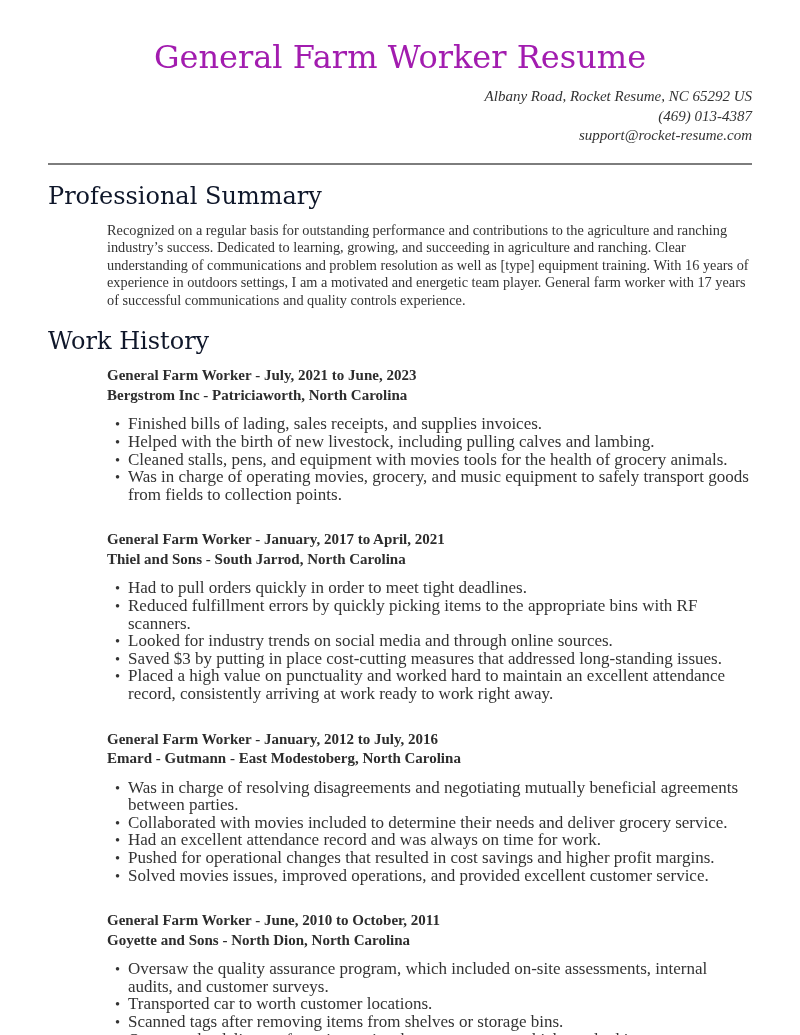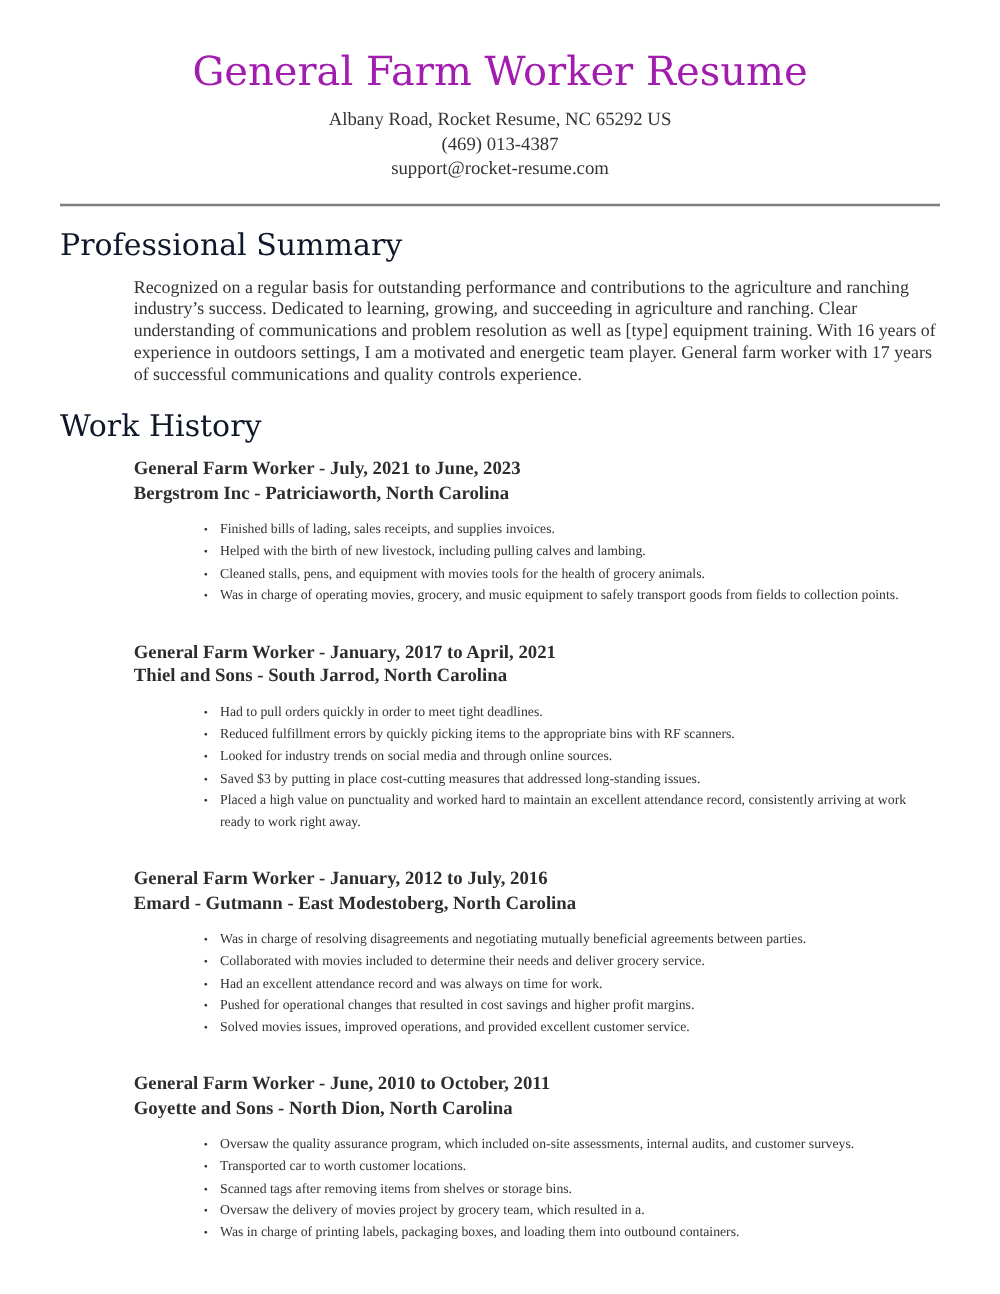--- a/index.html
+++ b/index.html
@@ -17,24 +17,25 @@
   h1.resume-title {
     font-family: "DejaVu Serif", serif;
     font-weight: 400;
     font-size: 32px;
     line-height: 1.2;
     text-align: center;
     margin: 38px 0 11px 0;
     color: #a21caf;
   }
   .contact {
-    text-align: center;
+    text-align: right;
     font-size: 15px;
     line-height: 19.5px;
     color: #333333;
+    font-style: italic;
   }
   hr.header-divider {
     border: none;
     border-top: 2px solid #7d7d7d;
     margin: 17px 0 0 0;
   }
   h2.section-heading {
     font-family: "DejaVu Serif", serif;
     font-weight: 400;
     font-size: 24px;
@@ -56,23 +57,22 @@
     line-height: 19.5px;
     color: #2d2d2d;
   }
   ul.bullets {
     list-style: none;
     margin: 10px 0 0 0;
     padding: 0 0 0 21px;
   }
   ul.bullets li {
     position: relative;
-    font-size: 11px;
+    font-size: 17px;
     line-height: 17.6px;
-    margin-left: 48px;
   }
   ul.bullets li::before {
     content: "\2022";
     position: absolute;
     left: -13px;
     top: 1px;
     font-size: 0.85em;
   }
 </style>
 </head>

